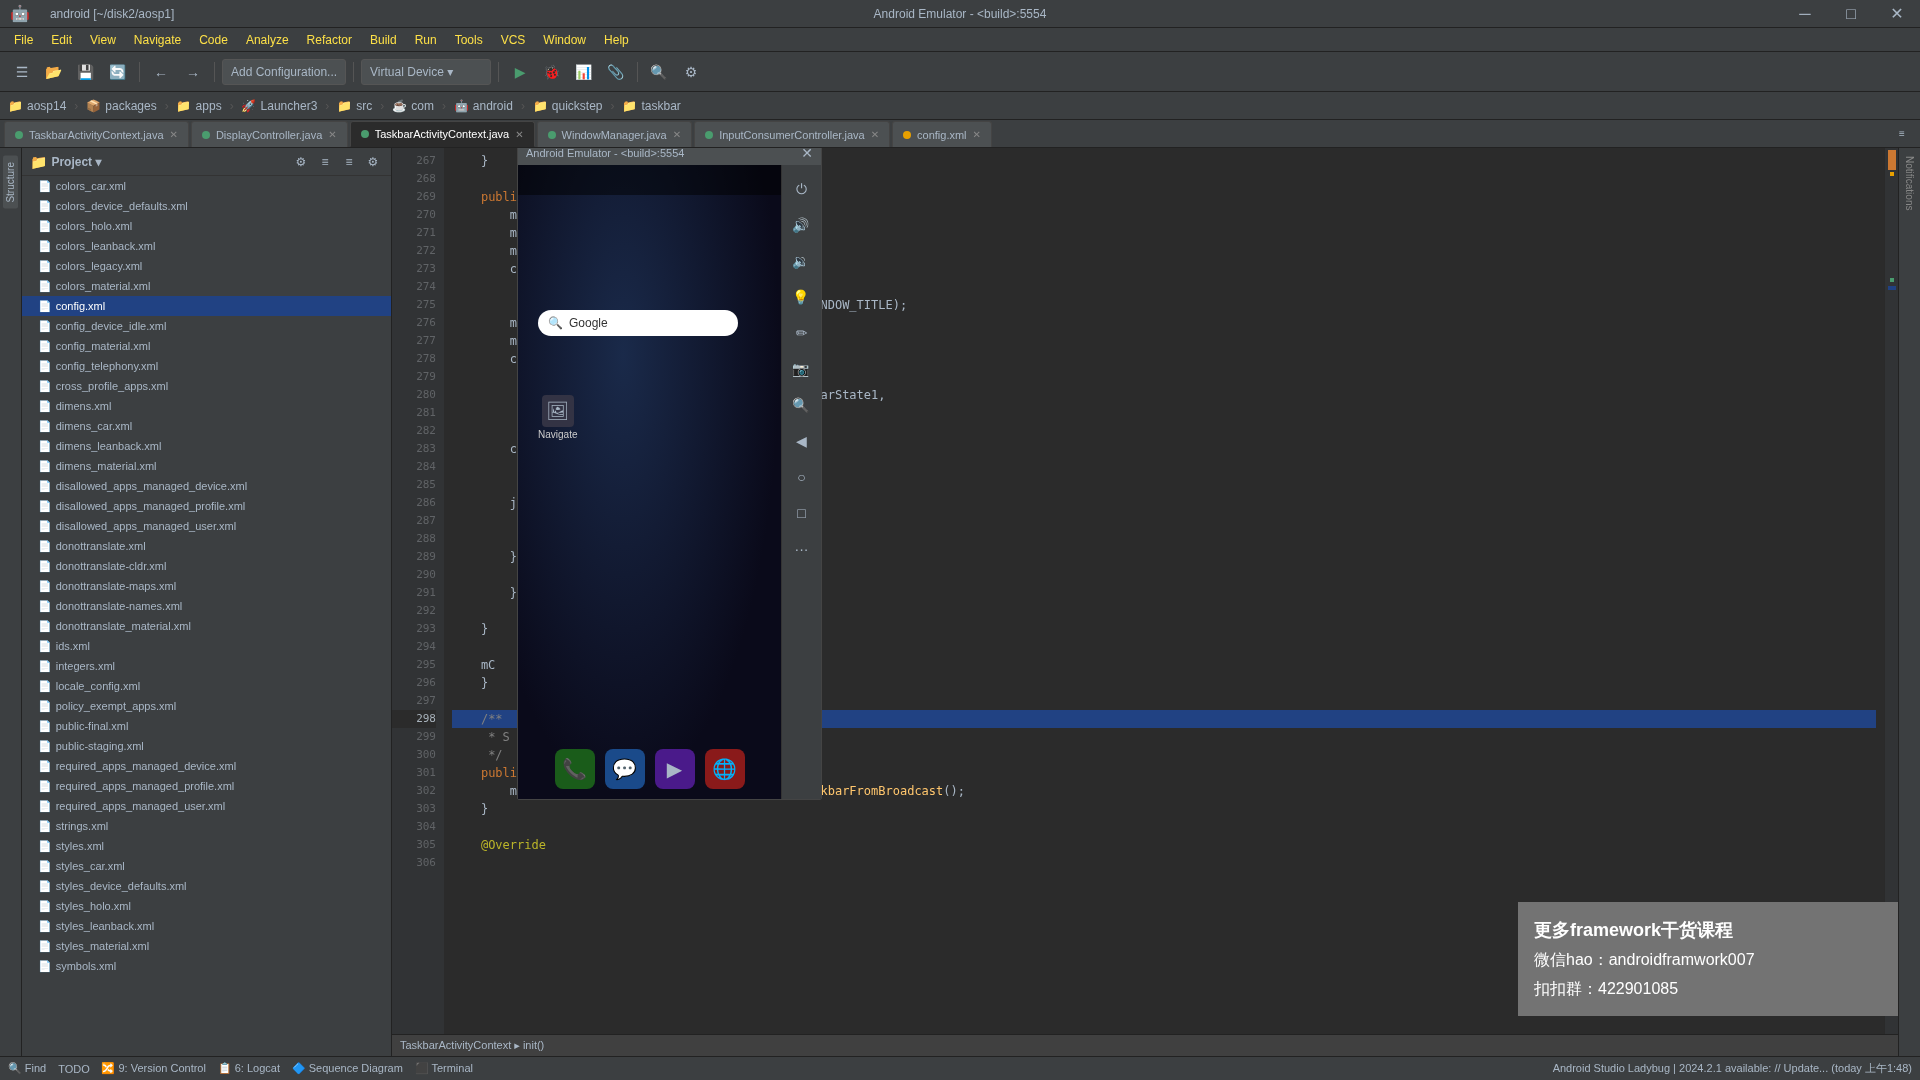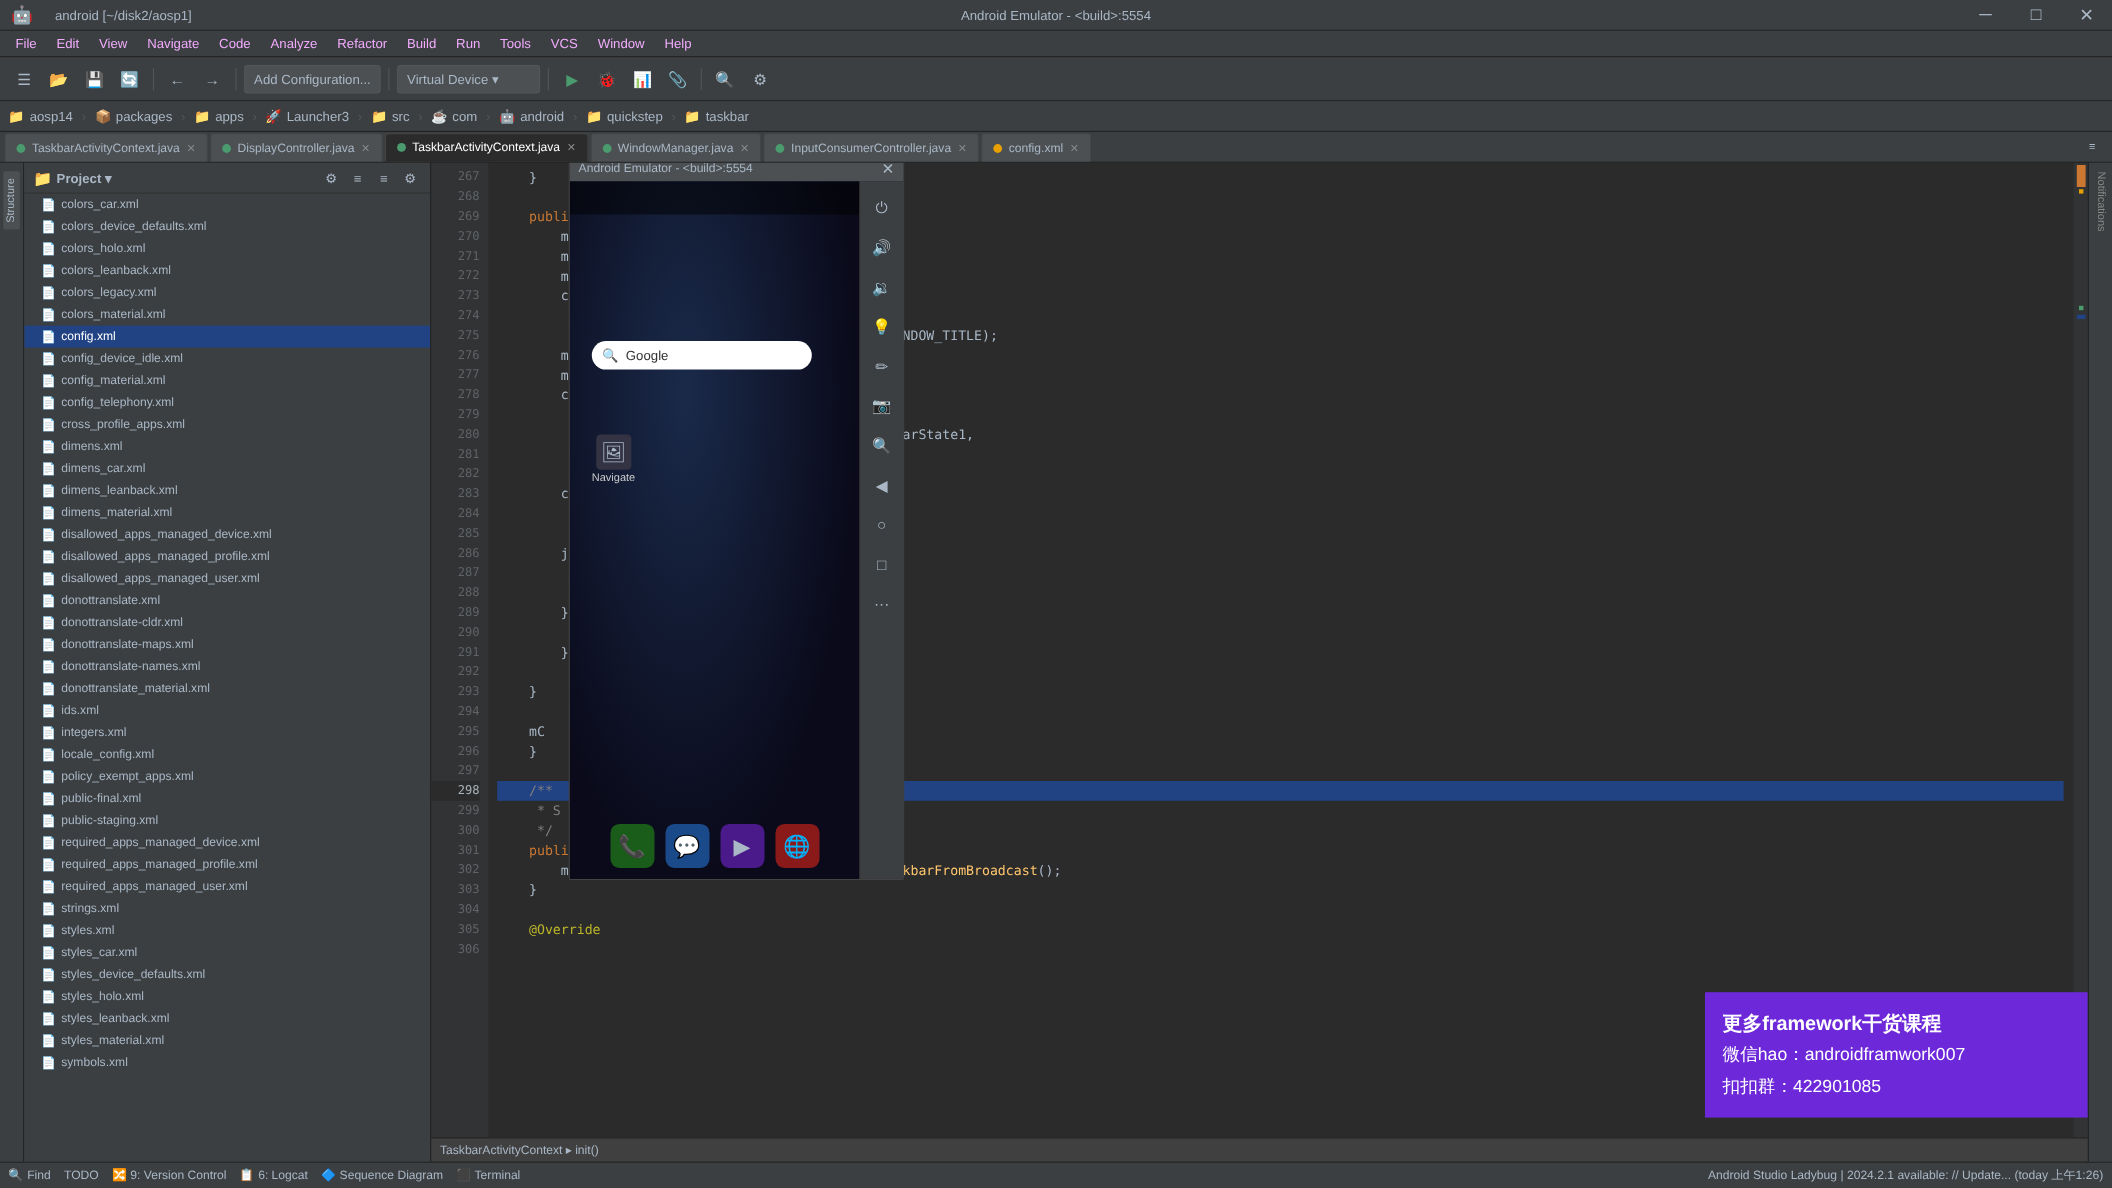--- a/index.html
+++ b/index.html
@@ -63,21 +63,21 @@
       background: #3c3f41;
       display: flex;
       align-items: center;
       gap: 2px;
       padding-left: 6px;
       border-bottom: 1px solid #222;
     }
     .menu-item {
       padding: 2px 8px;
       font-size: 12px;
-      color: #f0abfc;
+      color: #fde047;
       cursor: pointer;
       border-radius: 2px;
     }
 
     
     #toolbar {
       height: 40px;
       background: #3c3f41;
       display: flex;
       align-items: center;
@@ -473,22 +473,22 @@
       color: #a9b7c6;
       cursor: pointer;
       border-radius: 50%;
     }
 
     
     #info-overlay {
       position: absolute;
       bottom: 40px;
       right: 0;
-      width: 348px;
-      background: #6d28d9;
+      width: 380px;
+      background: #737373;
       padding: 12px 16px;
       font-size: 16px;
       color: #fff;
       z-index: 200;
       line-height: 1.8;
     }
 
     #bookmark-bar {
       height: 28px;
       background: #3c3f41;
@@ -974,15 +974,15 @@
 <div id="status-bar">
   <div id="status-left">
     <span>🔍 Find</span>
     <span>TODO</span>
     <span>🔀 9: Version Control</span>
     <span>📋 6: Logcat</span>
     <span>🔷 Sequence Diagram</span>
     <span>⬛ Terminal</span>
   </div>
   <div id="status-right">
-    <span>Android Studio Ladybug | 2024.2.1 available: // Update... (today 上午1:26)</span>
+    <span>Android Studio Ladybug | 2024.2.1 available: // Update... (today 上午1:48)</span>
   </div>
 </div>
 
 </body></html>

